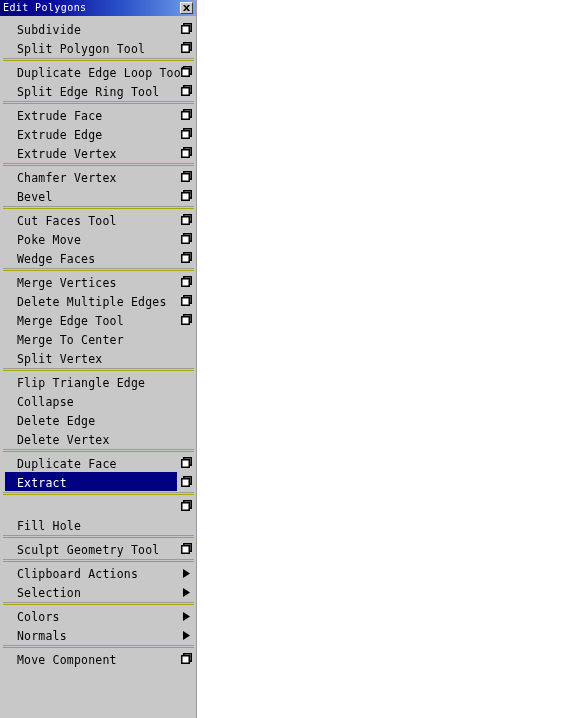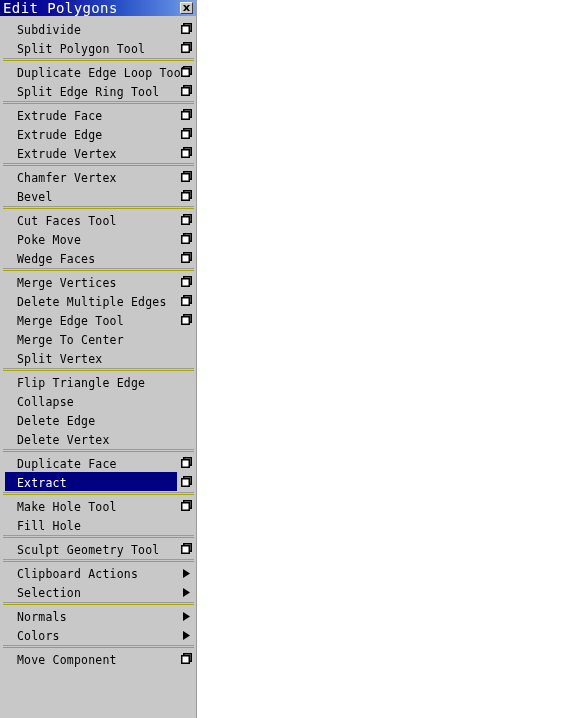--- a/index.html
+++ b/index.html
@@ -29,21 +29,21 @@
     position: relative;
     height: 16px;
     background: linear-gradient(to right, #00007b 0%, #0a0a9e 25%, #2a52c8 62%, #5b86e0 88%, #7fa3ea 100%);
     display: flex;
     align-items: center;
     padding-left: 3px;
     box-sizing: border-box;
   }
   #title-bar .title-text {
     color: #ffffff;
-    font-size: 14px;
+    font-size: 10px;
     font-family: "DejaVu Sans Mono", "Liberation Mono", monospace;
     letter-spacing: 0.4px;
     line-height: 16px;
     white-space: nowrap;
   }
   #close-btn {
     position: absolute;
     right: 3px;
     top: 2px;
     width: 13px;
@@ -310,21 +310,21 @@
             <svg width="11" height="11" viewBox="0 0 11 11">
               <path d="M0,2 L0,11 L9,11 L9,2 Z" fill="#000000"></path>
               <path d="M1.5,3.5 L1.5,9.5 L7.5,9.5 L7.5,3.5 Z" fill="#ffffff"></path>
               <path d="M2,0 L11,0 L11,9 L9,9 L9,2 L2,2 Z" fill="#000000"></path>
               <path d="M3.5,1 L9.8,1 L9.8,7.5 L9,7.5 L9,2 L3.5,2 Z" fill="#5a5a5a"></path>
             </svg>
           </span></div>
       </div>
       <div class="separator"></div>
       <div class="menu-group">
-        <div class="menu-item"><span class="label">Make Hole Tool</span><span class="optionbox">
+        <div class="menu-item"><span class="optionbox">
             <svg width="11" height="11" viewBox="0 0 11 11">
               <path d="M0,2 L0,11 L9,11 L9,2 Z" fill="#000000"></path>
               <path d="M1.5,3.5 L1.5,9.5 L7.5,9.5 L7.5,3.5 Z" fill="#ffffff"></path>
               <path d="M2,0 L11,0 L11,9 L9,9 L9,2 L2,2 Z" fill="#000000"></path>
               <path d="M3.5,1 L9.8,1 L9.8,7.5 L9,7.5 L9,2 L3.5,2 Z" fill="#5a5a5a"></path>
             </svg>
           </span></div>
         <div class="menu-item"><span class="label">Fill Hole</span></div>
       </div>
       <div class="separator"></div>
@@ -346,30 +346,30 @@
             </svg>
           </span></div>
         <div class="menu-item"><span class="label">Selection</span><span class="submenu-arrow">
             <svg width="7" height="9" viewBox="0 0 7 9">
               <path d="M0,0 L7,4.5 L0,9 Z" fill="#000000"></path>
             </svg>
           </span></div>
       </div>
       <div class="separator"></div>
       <div class="menu-group">
+        <div class="menu-item"><span class="label">Colors</span><span class="submenu-arrow">
+            <svg width="7" height="9" viewBox="0 0 7 9">
+              <path d="M0,0 L7,4.5 L0,9 Z" fill="#000000"></path>
+            </svg>
+          </span></div>
         <div class="menu-item"><span class="label">Normals</span><span class="submenu-arrow">
             <svg width="7" height="9" viewBox="0 0 7 9">
               <path d="M0,0 L7,4.5 L0,9 Z" fill="#000000"></path>
             </svg>
           </span></div>
-        <div class="menu-item"><span class="label">Colors</span><span class="submenu-arrow">
-            <svg width="7" height="9" viewBox="0 0 7 9">
-              <path d="M0,0 L7,4.5 L0,9 Z" fill="#000000"></path>
-            </svg>
-          </span></div>
       </div>
       <div class="separator"></div>
       <div class="menu-group">
         <div class="menu-item"><span class="label">Move Component</span><span class="optionbox">
             <svg width="11" height="11" viewBox="0 0 11 11">
               <path d="M0,2 L0,11 L9,11 L9,2 Z" fill="#000000"></path>
               <path d="M1.5,3.5 L1.5,9.5 L7.5,9.5 L7.5,3.5 Z" fill="#ffffff"></path>
               <path d="M2,0 L11,0 L11,9 L9,9 L9,2 L2,2 Z" fill="#000000"></path>
               <path d="M3.5,1 L9.8,1 L9.8,7.5 L9,7.5 L9,2 L3.5,2 Z" fill="#5a5a5a"></path>
             </svg>

